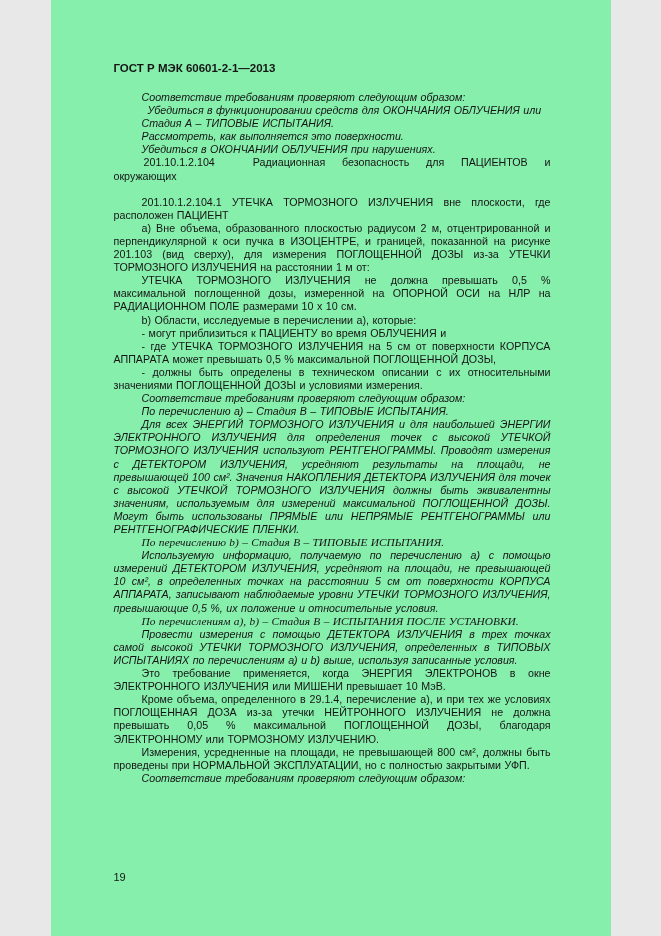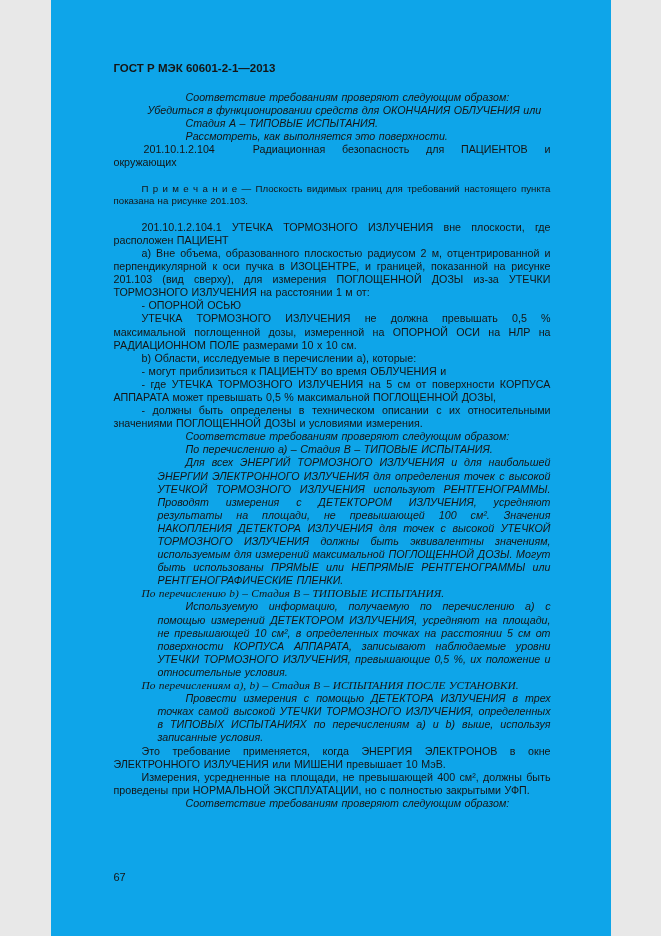--- a/index.html
+++ b/index.html
@@ -1,20 +1,20 @@
 <!DOCTYPE html>
 <html><head>
 <meta charset="utf-8">
 <style>
   html,body { margin:0; padding:0; background:#e8e8e8; }
   .page {
     position:relative;
     width:560px; height:936px;
     margin:0 auto;
-    background:#0ea5e9;
+    background:#86efac;
     box-sizing:border-box;
     padding:62px 60px 0 63px;
     font-family:"Liberation Sans", sans-serif;
     color:#151515;
     overflow:hidden;
   }
   .doc-header {
     font-weight:bold;
     font-size:11.5px;
     line-height:13px;
@@ -22,21 +22,21 @@
   }
   .para {
     margin:0;
     font-size:10.7px;
     line-height:13.1px;
     text-align:justify;
     text-indent:28px;
     word-spacing:0.5px;
   }
   .para.gap-before { margin-top:13px; }
-  .para.italic { font-style:italic;margin-left:44px; }
+  .para.italic { font-style:italic; }
   .para.italic-sub { font-style:italic; text-indent:34px; }
   .para.serif-italic {
     font-family:"Liberation Serif", serif;
     font-style:italic;
     font-size:11.4px;
   }
   .para.note { font-size:9.7px; line-height:12.6px; }
   .para.clause-heading { text-indent:30px; }
   .para.clause-heading .clause-num { padding-right:38px; }
   .page-number {
@@ -50,36 +50,36 @@
 <body>
 
 <div class="page">
   <div class="doc-header">ГОСТ Р МЭК 60601-2-1—2013</div>
 
   <div>
       <p class="para italic">Соответствие требованиям проверяют следующим образом:</p>
       <p class="para italic-sub">Убедиться в функционировании средств для ОКОНЧАНИЯ ОБЛУЧЕНИЯ или</p>
       <p class="para italic">Стадия А – ТИПОВЫЕ ИСПЫТАНИЯ.</p>
       <p class="para italic">Рассмотреть, как выполняется это поверхности.</p>
+      <p class="para italic">Убедиться в ОКОНЧАНИИ ОБЛУЧЕНИЯ при нарушениях.</p>
       <p class="para clause-heading"><span class="clause-num">201.10.1.2.104</span><span>Радиационная безопасность для ПАЦИЕНТОВ и окружающих</span></p>
-      <p class="para note gap-before">П р и м е ч а н и е — Плоскость видимых границ для требований настоящего пункта показана на рисунке 201.103.</p>
       <p class="para body gap-before">201.10.1.2.104.1 УТЕЧКА ТОРМОЗНОГО ИЗЛУЧЕНИЯ вне плоскости, где расположен ПАЦИЕНТ</p>
       <p class="para body">а) Вне объема, образованного плоскостью радиусом 2 м, отцентрированной и перпендикулярной к оси пучка в ИЗОЦЕНТРЕ, и границей, показанной на рисунке 201.103 (вид сверху), для измерения ПОГЛОЩЕННОЙ ДОЗЫ из-за УТЕЧКИ ТОРМОЗНОГО ИЗЛУЧЕНИЯ на расстоянии 1 м от:</p>
-      <p class="para body">- ОПОРНОЙ ОСЬЮ</p>
       <p class="para body">УТЕЧКА ТОРМОЗНОГО ИЗЛУЧЕНИЯ не должна превышать 0,5 % максимальной поглощенной дозы, измеренной на ОПОРНОЙ ОСИ на НЛР на РАДИАЦИОННОМ ПОЛЕ размерами 10 х 10 см.</p>
       <p class="para body">b) Области, исследуемые в перечислении а), которые:</p>
       <p class="para body">- могут приблизиться к ПАЦИЕНТУ во время ОБЛУЧЕНИЯ и</p>
       <p class="para body">- где УТЕЧКА ТОРМОЗНОГО ИЗЛУЧЕНИЯ на 5 см от поверхности КОРПУСА АППАРАТА может превышать 0,5 % максимальной ПОГЛОЩЕННОЙ ДОЗЫ,</p>
       <p class="para body">- должны быть определены в техническом описании с их относительными значениями ПОГЛОЩЕННОЙ ДОЗЫ и условиями измерения.</p>
       <p class="para italic">Соответствие требованиям проверяют следующим образом:</p>
       <p class="para italic">По перечислению а) – Стадия В – ТИПОВЫЕ ИСПЫТАНИЯ.</p>
       <p class="para italic">Для всех ЭНЕРГИЙ ТОРМОЗНОГО ИЗЛУЧЕНИЯ и для наибольшей ЭНЕРГИИ ЭЛЕКТРОННОГО ИЗЛУЧЕНИЯ для определения точек с высокой УТЕЧКОЙ ТОРМОЗНОГО ИЗЛУЧЕНИЯ используют РЕНТГЕНОГРАММЫ. Проводят измерения с ДЕТЕКТОРОМ ИЗЛУЧЕНИЯ, усредняют результаты на площади, не превышающей 100 см². Значения НАКОПЛЕНИЯ ДЕТЕКТОРА ИЗЛУЧЕНИЯ для точек с высокой УТЕЧКОЙ ТОРМОЗНОГО ИЗЛУЧЕНИЯ должны быть эквивалентны значениям, используемым для измерений максимальной ПОГЛОЩЕННОЙ ДОЗЫ. Могут быть использованы ПРЯМЫЕ или НЕПРЯМЫЕ РЕНТГЕНОГРАММЫ или РЕНТГЕНОГРАФИЧЕСКИЕ ПЛЕНКИ.</p>
       <p class="para serif-italic">По перечислению b) – Стадия В – ТИПОВЫЕ ИСПЫТАНИЯ.</p>
       <p class="para italic">Используемую информацию, получаемую по перечислению а) с помощью измерений ДЕТЕКТОРОМ ИЗЛУЧЕНИЯ, усредняют на площади, не превышающей 10 см², в определенных точках на расстоянии 5 см от поверхности КОРПУСА АППАРАТА, записывают наблюдаемые уровни УТЕЧКИ ТОРМОЗНОГО ИЗЛУЧЕНИЯ, превышающие 0,5 %, их положение и относительные условия.</p>
       <p class="para serif-italic">По перечислениям а), b) – Стадия В – ИСПЫТАНИЯ ПОСЛЕ УСТАНОВКИ.</p>
       <p class="para italic">Провести измерения с помощью ДЕТЕКТОРА ИЗЛУЧЕНИЯ в трех точках самой высокой УТЕЧКИ ТОРМОЗНОГО ИЗЛУЧЕНИЯ, определенных в ТИПОВЫХ ИСПЫТАНИЯХ по перечислениям а) и b) выше, используя записанные условия.</p>
       <p class="para body">Это требование применяется, когда ЭНЕРГИЯ ЭЛЕКТРОНОВ в окне ЭЛЕКТРОННОГО ИЗЛУЧЕНИЯ или МИШЕНИ превышает 10 МэВ.</p>
-      <p class="para body">Измерения, усредненные на площади, не превышающей 400 см², должны быть проведены при НОРМАЛЬНОЙ ЭКСПЛУАТАЦИИ, но с полностью закрытыми УФП.</p>
+      <p class="para body">Кроме объема, определенного в 29.1.4, перечисление а), и при тех же условиях ПОГЛОЩЕННАЯ ДОЗА из-за утечки НЕЙТРОННОГО ИЗЛУЧЕНИЯ не должна превышать 0,05 % максимальной ПОГЛОЩЕННОЙ ДОЗЫ, благодаря ЭЛЕКТРОННОМУ или ТОРМОЗНОМУ ИЗЛУЧЕНИЮ.</p>
+      <p class="para body">Измерения, усредненные на площади, не превышающей 800 см², должны быть проведены при НОРМАЛЬНОЙ ЭКСПЛУАТАЦИИ, но с полностью закрытыми УФП.</p>
       <p class="para italic">Соответствие требованиям проверяют следующим образом:</p>
     </div>
 
-  <div class="page-number">67</div>
+  <div class="page-number">19</div>
 </div>
 
 </body></html>

